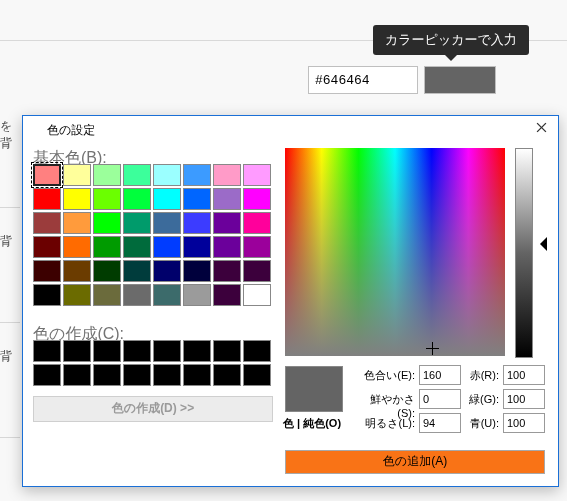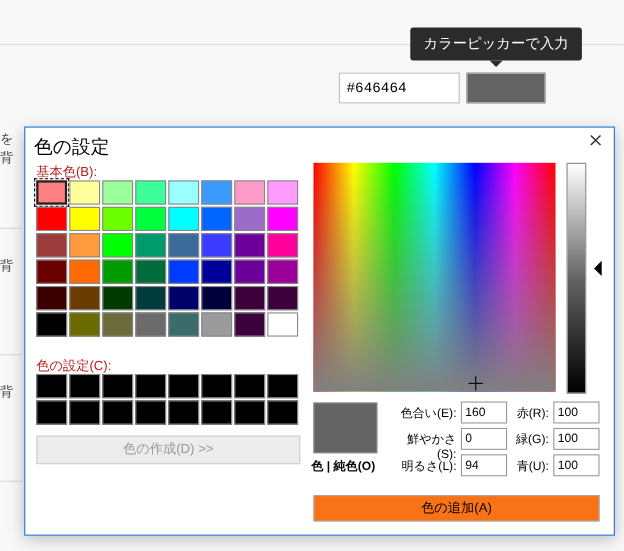--- a/index.html
+++ b/index.html
@@ -10,37 +10,37 @@
   .hex-row{position:absolute;left:308px;top:66px;display:flex;align-items:center;}
   .hex-input{width:96px;height:26px;border:1px solid #bfbfbf;background:#fff;padding:0 6px;font-family:Liberation Mono, monospace;font-size:13px;}
   .swatch-btn{width:72px;height:28px;border:1px solid #bfbfbf;margin-left:6px;background:#666;}
   .tooltip{position:absolute;left:373px;top:25px;background:#2b2b2b;color:#fff;padding:6px 12px;border-radius:3px;font-size:13px;white-space:nowrap;}
   .tooltip::after{content:"";position:absolute;left:50%;bottom:-6px;margin-left:-6px;border:6px solid transparent;border-top-color:#2b2b2b;border-bottom:none;}
 
   .side-label{position:absolute;left:0;width:18px;font-size:12px;color:#444;}
 
   
   .dlg{position:absolute;left:22px;top:115px;width:535px;height:370px;background:#fff;border:1px solid #1a6fd6;box-shadow:0 4px 14px rgba(0,0,0,0.25);}
-  .dlg-title{position:absolute;left:8px;top:6px;font-size:17px;text-align:center;}
+  .dlg-title{position:absolute;left:24px;top:6px;font-size:12px;text-align:center;}
   .dlg-close{position:absolute;right:6px;top:4px;width:22px;height:18px;line-height:16px;text-align:center;font-size:14px;color:#333;cursor:pointer;}
   .dlg-close svg{width:11px;height:11px;}
 
-  .lbl{position:absolute;font-size:12px;color:#b91c1c;}
+  .lbl{position:absolute;font-size:16px;color:#737373;}
 
   
   .basic-label{left:10px;top:32px;}
   .grid{position:absolute;display:grid;gap:2px;}
   .basic-grid{left:10px;top:48px;grid-template-columns:repeat(8,28px);grid-template-rows:repeat(6,22px);}
   .cell{border:1px solid #888;}
   .cell.sel{outline:1px dashed #000;outline-offset:1px;border:2px solid #222;}
 
   .custom-label{left:10px;top:208px;}
   .custom-grid{left:10px;top:224px;grid-template-columns:repeat(8,28px);grid-template-rows:repeat(2,22px);}
 
-  .define-btn{position:absolute;left:10px;top:280px;width:238px;height:24px;border:1px solid #cfcfcf;background:#ececec;color:#9a9a9a;text-align:center;line-height:22px;}
+  .define-btn{position:absolute;left:10px;top:280px;width:238px;height:24px;border:1px solid #cfcfcf;background:#ececec;color:#9a9a9a;text-align:center;line-height:22px;font-weight:bold;}
 
   .ok-btn,.cancel-btn{position:absolute;top:334px;height:22px;width:78px;border:1px solid #8a8a8a;background:#e8e8e8;text-align:center;line-height:20px;}
   .ok-btn{left:18px;border:2px solid #1477d4;line-height:18px;}
   .cancel-btn{left:112px;}
 
   
   .spectrum{position:absolute;left:262px;top:32px;width:220px;height:208px;}
   .spectrum .hue{position:absolute;inset:0;background:linear-gradient(to right,#f00,#ff0,#0f0,#0ff,#00f,#f0f,#f00);}
   .spectrum .sat{position:absolute;inset:0;background:linear-gradient(to top,#808080 0%,rgba(128,128,128,0) 100%);}
   .cross{position:absolute;width:13px;height:13px;pointer-events:none;}
@@ -136,21 +136,21 @@
         <div class="cell" style="background: rgb(0, 0, 0);"></div>
         <div class="cell" style="background: rgb(107, 107, 0);"></div>
         <div class="cell" style="background: rgb(107, 107, 60);"></div>
         <div class="cell" style="background: rgb(107, 107, 107);"></div>
         <div class="cell" style="background: rgb(60, 107, 107);"></div>
         <div class="cell" style="background: rgb(155, 155, 155);"></div>
         <div class="cell" style="background: rgb(60, 0, 60);"></div>
         <div class="cell" style="background: rgb(255, 255, 255);"></div>
       </div>
 
-    <span class="lbl custom-label">色の設定(C):</span>
+    <span class="lbl custom-label">色の作成(C):</span>
     <div class="grid custom-grid" id="custom-grid">
         <div class="cell" style="background: rgb(0, 0, 0);"></div>
         <div class="cell" style="background: rgb(0, 0, 0);"></div>
         <div class="cell" style="background: rgb(0, 0, 0);"></div>
         <div class="cell" style="background: rgb(0, 0, 0);"></div>
         <div class="cell" style="background: rgb(0, 0, 0);"></div>
         <div class="cell" style="background: rgb(0, 0, 0);"></div>
         <div class="cell" style="background: rgb(0, 0, 0);"></div>
         <div class="cell" style="background: rgb(0, 0, 0);"></div>
         <div class="cell" style="background: rgb(0, 0, 0);"></div>

